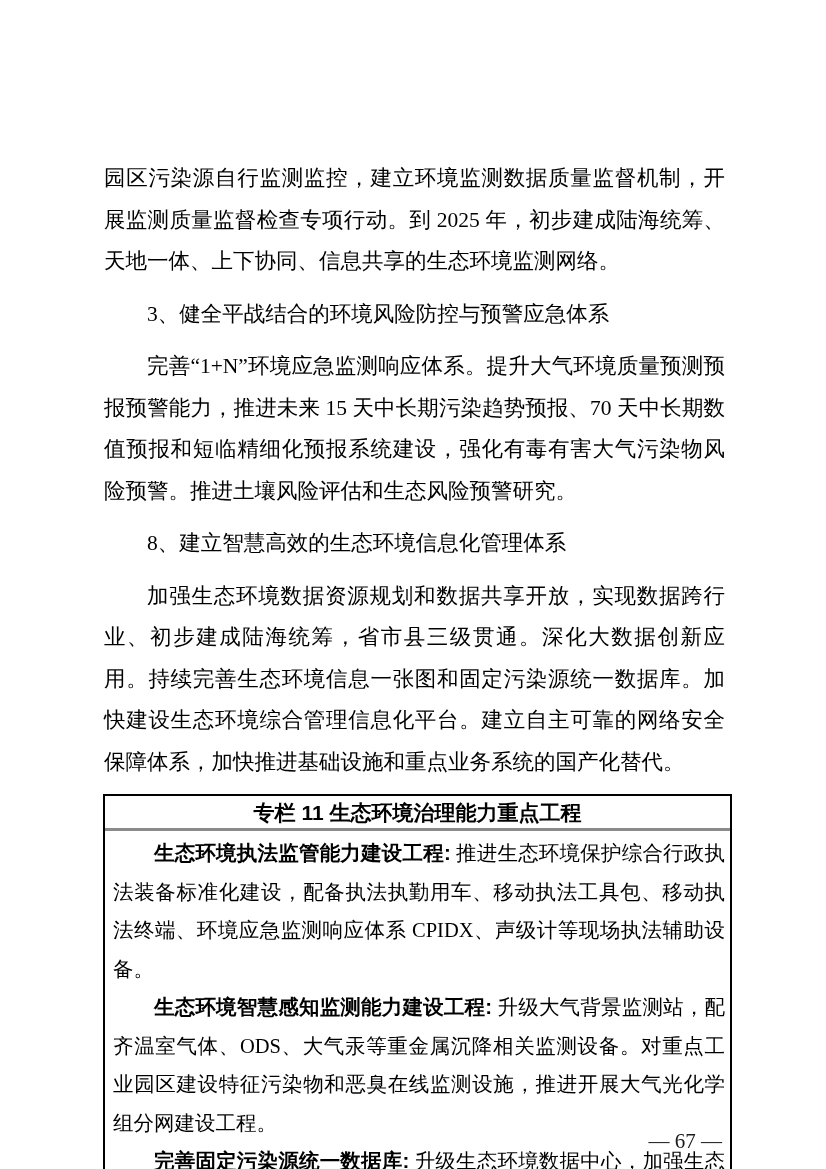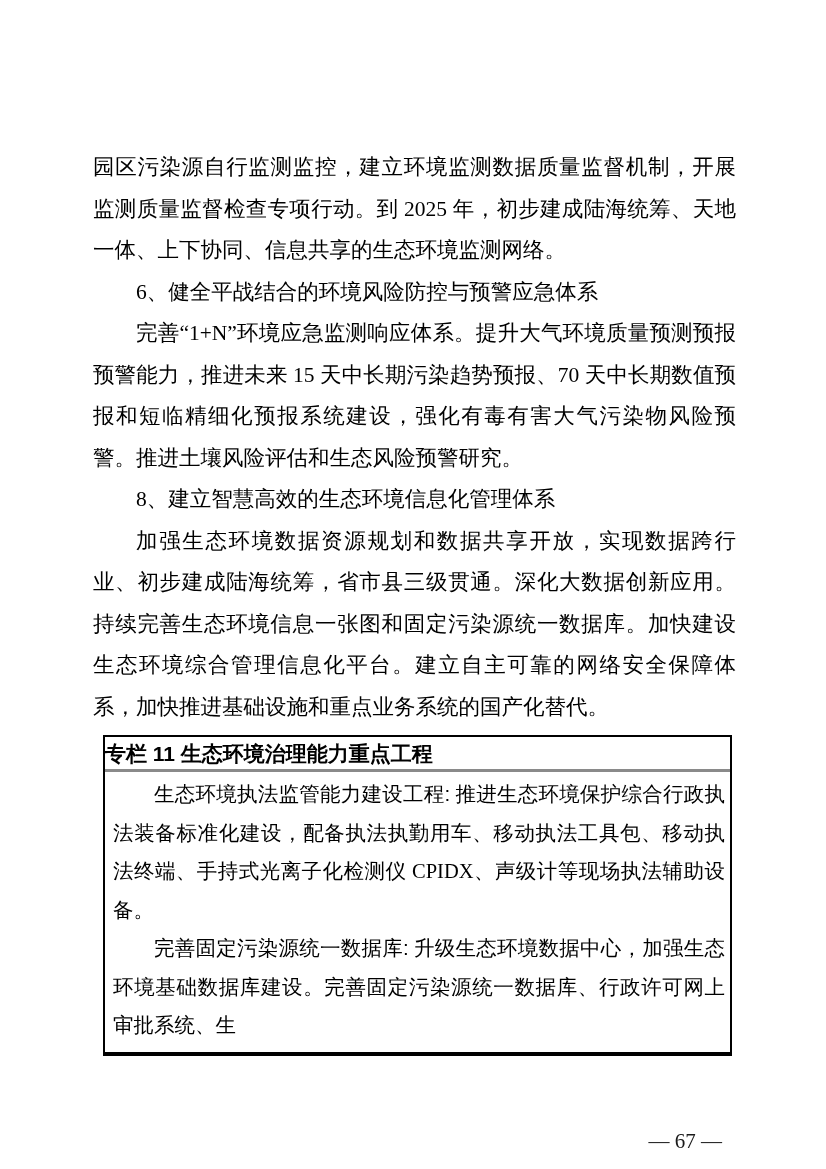--- a/index.html
+++ b/index.html
@@ -10,83 +10,84 @@
     font-family: "Liberation Serif", "DejaVu Serif", serif;
     color: #000000;
     overflow: hidden;
   }
   .content {
     position: absolute;
     left: 93px; top: 147px;
     width: 643px;
   }
   .body-text p {
-    margin: 0;
+    margin: 11px;
     font-size: 21.5px;
     line-height: 41.5px;
     text-align: justify;
   }
   .indent { text-indent: 2em; }
   .panel {
     box-sizing: border-box;
     margin-top: 7px;
     margin-left: 10px;
     width: 629px;
     border: 2px solid #000000;
     border-bottom-width: 4px;
     background: #ffffff;
   }
   .panel-title {
     font-family: "Liberation Sans", "DejaVu Sans", sans-serif;
     font-weight: bold;
-    text-align: left;
+    text-align: center;
     font-size: 21px;
     line-height: 27px;
     padding: 3px 0 2px 0;
     border-bottom: 3px solid #8a8a8a;
   }
   .panel-body { padding: 3px 5px 7px 8px; }
   .panel-body p {
     margin: 0;
     font-size: 20.5px;
     line-height: 38.5px;
     text-align: justify;
     text-indent: 2em;
   }
   .panel-lead {
     font-family: "Liberation Sans", "DejaVu Sans", sans-serif;
-    font-weight: normal;
+    font-weight: bold;
   }
   .page-number {
     position: absolute;
     top: 1129px;
     right: 104px;
     font-size: 21px;
     line-height: 24px;
     color: #1a1a1a;
     white-space: pre;
     text-align: right;
   }
 </style>
 </head>
 <body>
 
 <div class="content">
 
   <div class="body-text">
     <p>园区污染源自行监测监控，建立环境监测数据质量监督机制，开展监测质量监督检查专项行动。到 2025 年，初步建成陆海统筹、天地一体、上下协同、信息共享的生态环境监测网络。</p>
-    <p class="indent">6、健全平战结合的环境风险防控与预警应急体系</p>
+    <p class="indent">3、健全平战结合的环境风险防控与预警应急体系</p>
     <p class="indent">完善“1+N”环境应急监测响应体系。提升大气环境质量预测预报预警能力，推进未来 15 天中长期污染趋势预报、70 天中长期数值预报和短临精细化预报系统建设，强化有毒有害大气污染物风险预警。推进土壤风险评估和生态风险预警研究。</p>
     <p class="indent">8、建立智慧高效的生态环境信息化管理体系</p>
     <p class="indent">加强生态环境数据资源规划和数据共享开放，实现数据跨行业、初步建成陆海统筹，省市县三级贯通。深化大数据创新应用。持续完善生态环境信息一张图和固定污染源统一数据库。加快建设生态环境综合管理信息化平台。建立自主可靠的网络安全保障体系，加快推进基础设施和重点业务系统的国产化替代。</p>
   </div>
 
   <div class="panel">
     <div class="panel-title">专栏 11 生态环境治理能力重点工程</div>
     <div class="panel-body">
-      <p><span class="panel-lead">生态环境执法监管能力建设工程:</span> <span>推进生态环境保护综合行政执法装备标准化建设，配备执法执勤用车、移动执法工具包、移动执法终端、手持式光离子化检测仪 CPIDX、声级计等现场执法辅助设备。</span></p>
+      <p><span class="panel-lead">生态环境执法监管能力建设工程:</span> <span>推进生态环境保护综合行政执法装备标准化建设，配备执法执勤用车、移动执法工具包、移动执法终端、环境应急监测响应体系 CPIDX、声级计等现场执法辅助设备。</span></p>
+      <p><span class="panel-lead">生态环境智慧感知监测能力建设工程:</span> <span>升级大气背景监测站，配齐温室气体、ODS、大气汞等重金属沉降相关监测设备。对重点工业园区建设特征污染物和恶臭在线监测设施，推进开展大气光化学组分网建设工程。</span></p>
       <p><span class="panel-lead">完善固定污染源统一数据库:</span> <span>升级生态环境数据中心，加强生态环境基础数据库建设。完善固定污染源统一数据库、行政许可网上审批系统、生</span></p>
     </div>
   </div>
 
 </div>
 
 <div class="page-number">— 67 —</div>
 
 </body></html>

